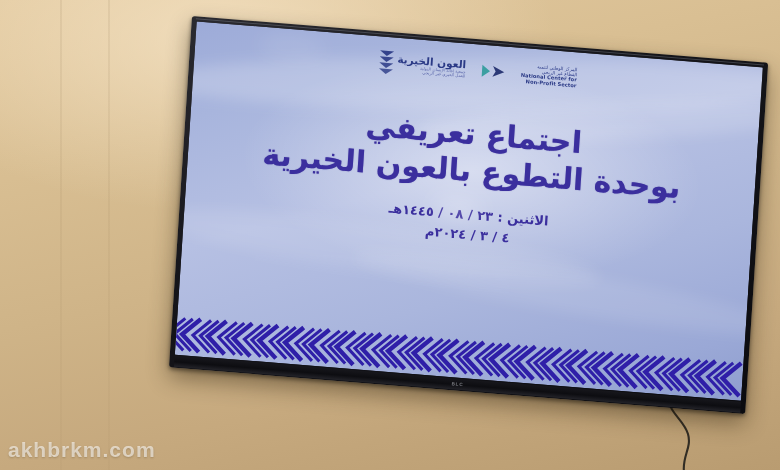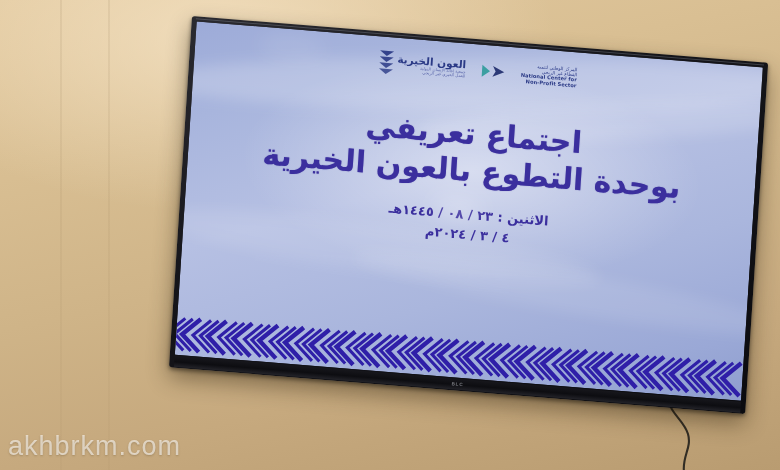--- a/index.html
+++ b/index.html
@@ -274,22 +274,22 @@
     height: 74px;
     pointer-events: none;
   }
 
   
   .watermark {
     position: absolute;
     left: 8px;
     bottom: 8px;
     font-family: "Liberation Sans", sans-serif;
-    font-size: 27px;
-    font-weight: normal;
+    font-size: 21px;
+    font-weight: bold;
     letter-spacing: 1px;
     color: rgba(255,255,255,0.58);
     text-shadow: 0 1px 2px rgba(90,70,40,0.30);
     user-select: none;
   }
 </style>
 </head>
 <body>
 
 <div class="photo">

